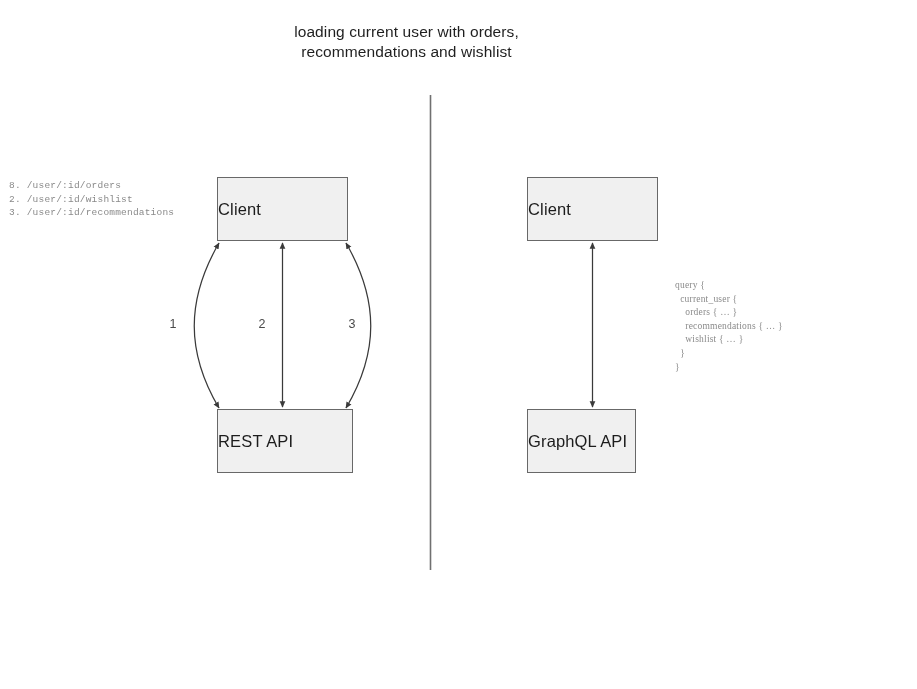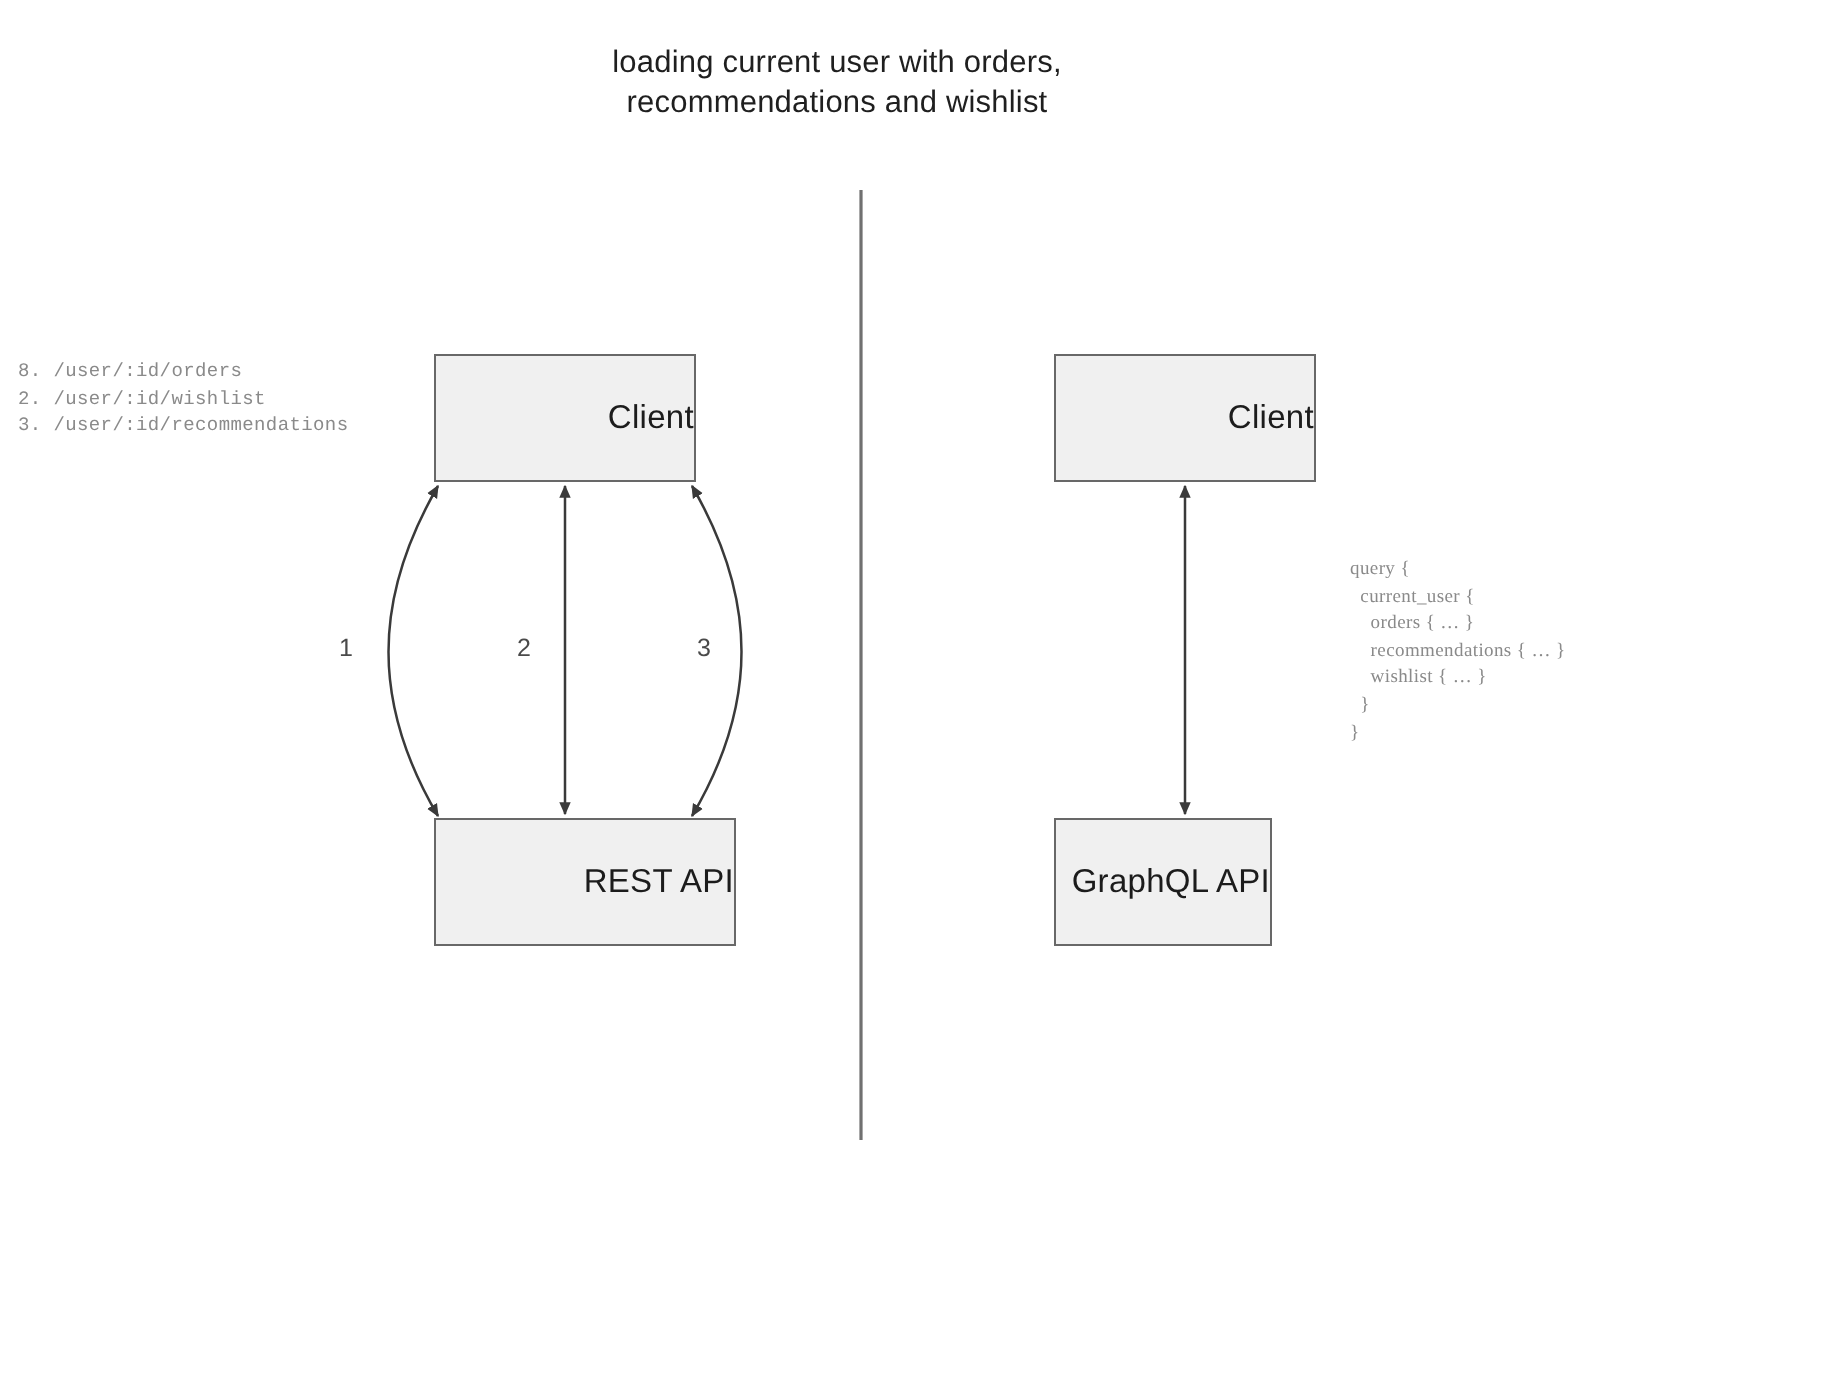--- a/index.html
+++ b/index.html
@@ -29,38 +29,37 @@
     position: absolute;
     left: 0;
     top: 22px;
     width: 813px;
     text-align: center;
     font-size: 15.5px;
     line-height: 20px;
     color: #1f1f1f;
     white-space: pre-line;
     letter-spacing: 0.1px;
-    margin-left: 12px;
   }
 
   
   .node {
     position: absolute;
     box-sizing: border-box;
     background: #f0f0f0;
     border: 1.2px solid #686868;
     display: flex;
     align-items: center;
-    justify-content: flex-end;
+    justify-content: flex-start;
     font-size: 16.5px;
     color: #1c1c1c;
     letter-spacing: 0.15px;
   }
   .node-rest-client   { left: 217px; top: 177px; width: 131px; height: 64px; }
-  .node-rest-api      { left: 217px; top: 409px; width: 151px; height: 64px; }
+  .node-rest-api      { left: 217px; top: 409px; width: 136px; height: 64px; }
   .node-gql-client    { left: 527px; top: 177px; width: 131px; height: 64px; }
   .node-gql-api       { left: 527px; top: 409px; width: 109px; height: 64px; }
 
   
   .code-block {
     position: absolute;
     font-family: "Liberation Mono", "DejaVu Sans Mono", monospace;
     font-size: 9.5px;
     line-height: 13.6px;
     color: #8a8a8a;

